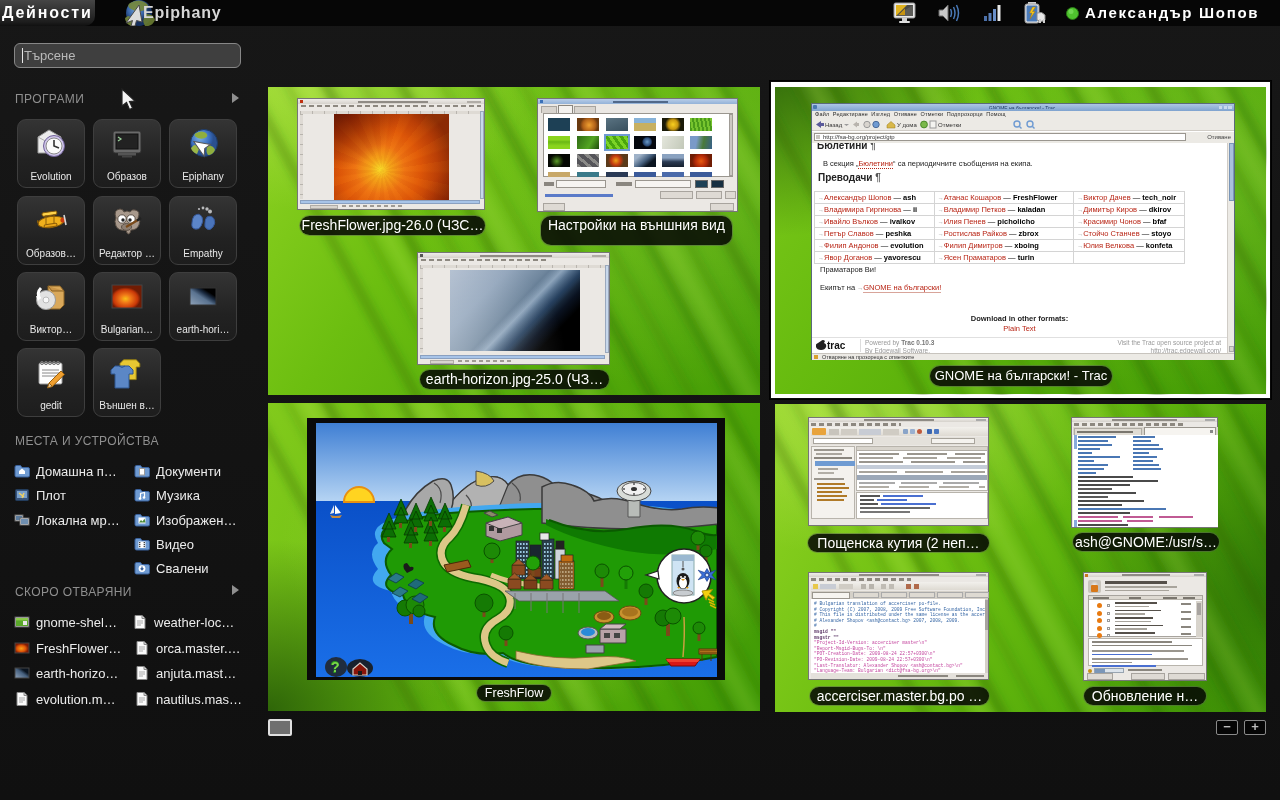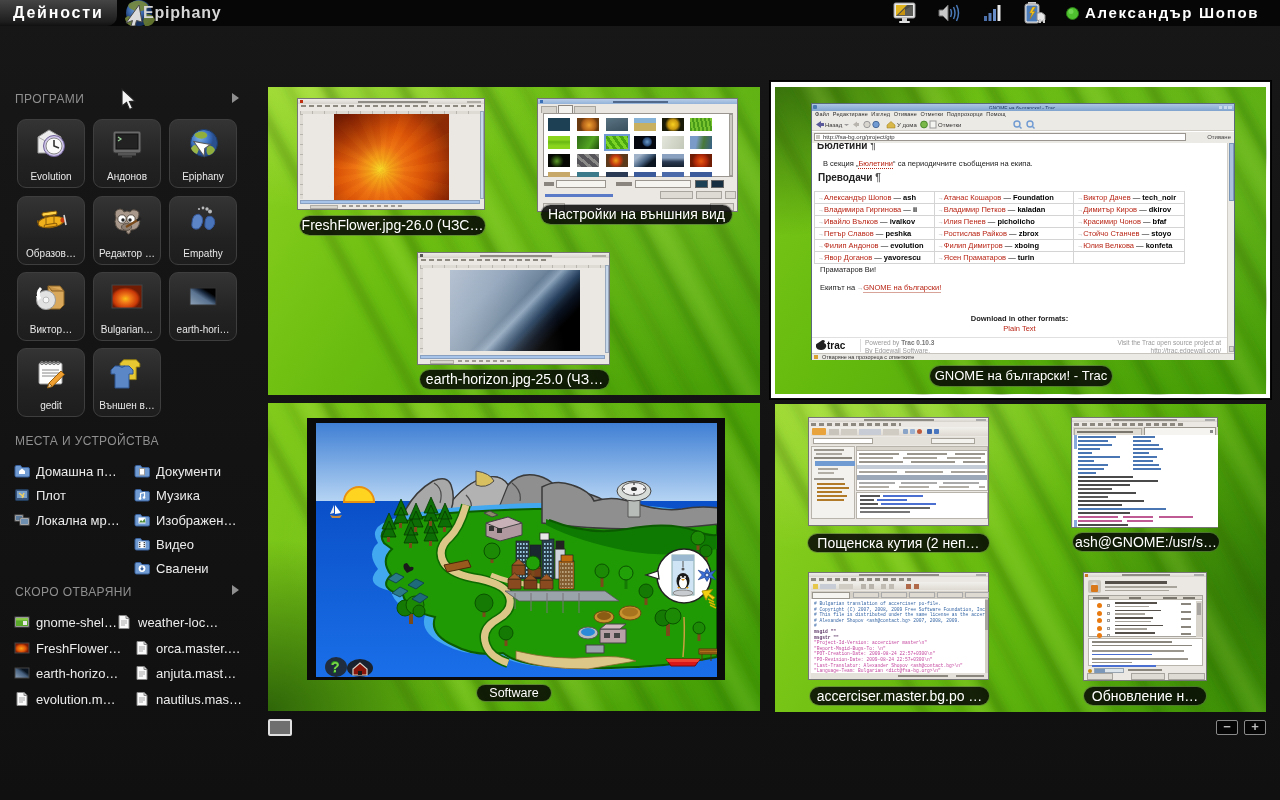--- a/index.html
+++ b/index.html
@@ -1,19 +1,19 @@
 <!DOCTYPE html>
 <html><head><meta charset="utf-8"><style>
 *{margin:0;padding:0;box-sizing:border-box}
 html,body{width:1280px;height:800px;background:#151515;font-family:"Liberation Sans",sans-serif;overflow:hidden}
 .a{position:absolute}
 #stage{position:relative;width:1280px;height:800px;background:linear-gradient(#171717,#101010)}
 
 #topbar{left:0;top:0;width:1280px;height:26px;background:#060606}
-#actbtn{left:0;top:0;height:26px;padding:0 13px;letter-spacing:1.8px;background:linear-gradient(#454545,#1d1d1d 85%,#101010);border-bottom-right-radius:10px;color:#fff;font-weight:bold;font-size:16px;line-height:25px}
+#actbtn{left:0;top:0;height:26px;padding:0 2px;letter-spacing:1.8px;background:linear-gradient(#454545,#1d1d1d 85%,#101010);border-bottom-right-radius:10px;color:#fff;font-weight:bold;font-size:16px;line-height:25px}
 #appname{left:143px;top:0;height:26px;color:#d6d6d6;font-weight:bold;font-size:16px;letter-spacing:.8px;line-height:26px;z-index:5}
 #clock{left:540px;top:0;width:200px;text-align:center;color:#fff;font-weight:bold;font-size:14px;letter-spacing:1.2px;line-height:25px}
 #uname{left:1085px;top:0;color:#fff;font-weight:bold;font-size:15px;letter-spacing:1.7px;line-height:25px}
 
 #search{left:14px;top:43px;width:227px;height:25px;background:#3f3f3f;border:1px solid #878787;border-radius:6px;color:#b8b8b8;font-size:13px;line-height:23px;padding-left:7px}
 .shead{color:#8f8f8f;font-size:12px;letter-spacing:.4px}
 .tri{width:0;height:0;border-left:7px solid #8f8f8f;border-top:5px solid transparent;border-bottom:5px solid transparent}
 .tile{width:68px;height:69px;background:linear-gradient(#343434,#222 60%,#1d1d1d);border:1px solid #3e3e3e;border-radius:9px;text-align:center}
 .tile .lb{position:absolute;left:0;right:0;bottom:5px;color:#e8e8e8;font-size:10px;white-space:nowrap;overflow:hidden}
 .tile svg{position:absolute;left:50%;top:7px;transform:translateX(-50%)}
@@ -150,20 +150,21 @@
       <circle cx="21" cy="13" r="13" fill="url(#epi)"></circle>
       <path d="M12 3 q9 -5 16 0 q5 4 -1 7 q-8 3 -14 -1 q-5 -3 -1 -6Z" fill="#77883a" opacity=".9"></path>
       <path d="M28 14 q8 0 9 6 q-3 7 -10 6 q-4 -6 1 -12Z" fill="#6a7d32" opacity=".9"></path>
       <path d="M10 16 q5 1 6 5 l-3 5 q-6 -3 -6 -8Z" fill="#77883a" opacity=".9"></path>
       <path d="M21 5 L8 23 L14.5 20.5 L13 26 L17 26 L18.5 20.5 L24 22 Z" fill="#dcdcdc" stroke="#4a4a4a" stroke-width="1"></path>
     </svg>
   <svg class="a" style="left:120px;top:88px" width="19" height="24" viewBox="0 0 19 24">
       <path d="M2 1 L2 18 L6.5 14.5 L9.5 21.5 L12.5 20 L9.5 13.5 L15 13 Z" fill="#f4f4f4" stroke="#222" stroke-width="1.2"></path>
     </svg>
 
+  <div id="search" class="a"><span style="border-left:1px solid #e8e8e8;padding-left:1px">Т</span>ърсене</div>
   <div class="a shead" style="left:15px;top:92px">ПРОГРАМИ</div>
   <div class="a tri" style="left:232px;top:93px"></div>
   <div id="appgrid" class="a" style="left:0;top:0">
     <div class="tile a" style="left:17px;top:119px">
         <svg width="34" height="34" viewBox="0 0 34 34">
           <path d="M4 10 L15 3 L27 10 L27 26 L4 26 Z" fill="#ececec" stroke="#9a9a9a"></path>
           <path d="M4 10 L15 16 L27 10" fill="none" stroke="#b0b0b0"></path>
           <circle cx="20" cy="19" r="10.5" fill="#cfc6e8" stroke="#6f5f9a"></circle>
           <circle cx="20" cy="19" r="8" fill="#fafafa" stroke="#8a8a8a"></circle>
           <path d="M20 13 V19 L25 21" stroke="#333" stroke-width="1.6" fill="none"></path>
@@ -171,21 +172,21 @@
         <div class="lb">Evolution</div>
       </div>
     <div class="tile a" style="left:93px;top:119px">
         <svg width="34" height="34" viewBox="0 0 34 34">
           <rect x="3" y="4" width="28" height="22" rx="2" fill="#6a6a6a" stroke="#2e2e2e"></rect>
           <rect x="6" y="7" width="22" height="15" fill="#222" stroke="#111"></rect>
           <path d="M8 10 l3 2 -3 2" stroke="#9ad29a" fill="none" stroke-width="1.2"></path>
           <rect x="8" y="26" width="18" height="2.5" fill="#555"></rect>
           <rect x="12" y="28.5" width="10" height="2" fill="#444"></rect>
         </svg>
-        <div class="lb">Андонов</div>
+        <div class="lb">Образов</div>
       </div>
     <div class="tile a" style="left:169px;top:119px">
         <svg width="34" height="34" viewBox="0 0 34 34">
           <defs>
             <radialGradient id="gl1" cx="35%" cy="30%">
               <stop offset="0" stop-color="#7fb2e8"></stop>
               <stop offset=".7" stop-color="#3a6fc0"></stop>
               <stop offset="1" stop-color="#2a5090"></stop>
             </radialGradient>
           </defs>
@@ -389,21 +390,21 @@
         </svg>earth-horizo…</div>
     <div class="itm a" style="left:14px;top:689px;width:112px"><svg width="16" height="16" viewBox="0 0 16 16">
           <path d="M3 1.5 h7 l3 3 v10 h-10Z" fill="#fafafa" stroke="#8a8a8a"></path>
           <path d="M10 1.5 v3 h3" fill="#d8d8d8" stroke="#8a8a8a"></path>
           <g stroke="#aaa">
             <line x1="5" y1="7" x2="11" y2="7"></line>
             <line x1="5" y1="9" x2="11" y2="9"></line>
             <line x1="5" y1="11" x2="9" y2="11"></line>
           </g>
         </svg>evolution.m…</div>
-    <div class="itm a" style="left:116px;top:612px;width:107px"><svg width="16" height="16" viewBox="0 0 16 16">
+    <div class="itm a" style="left:132px;top:612px;width:107px"><svg width="16" height="16" viewBox="0 0 16 16">
           <path d="M3 1.5 h7 l3 3 v10 h-10Z" fill="#fafafa" stroke="#8a8a8a"></path>
           <path d="M10 1.5 v3 h3" fill="#d8d8d8" stroke="#8a8a8a"></path>
           <g stroke="#aaa">
             <line x1="5" y1="7" x2="11" y2="7"></line>
             <line x1="5" y1="9" x2="11" y2="9"></line>
             <line x1="5" y1="11" x2="9" y2="11"></line>
           </g>
         </svg>weather-loc…</div>
     <div class="itm a" style="left:134px;top:638px;width:107px"><svg width="16" height="16" viewBox="0 0 16 16">
           <path d="M3 1.5 h7 l3 3 v10 h-10Z" fill="#fafafa" stroke="#8a8a8a"></path>
@@ -497,21 +498,21 @@
     <div class="a" style="left:97px;top:81px;width:56px;height:8px;background:#f6f4f1;border:1px solid #9a968f"></div>
     <div class="a" style="left:157px;top:81px;width:13px;height:8px;background:#1d4055;border:1px solid #666"></div>
     <div class="a" style="left:173px;top:81px;width:13px;height:8px;background:#162e40;border:1px solid #666"></div>
     <div class="a" style="left:7px;top:95px;width:68px;height:2.5px;background:#5a7ac8"></div>
     <div class="a" style="left:122px;top:92px;width:33px;height:8px;background:#dedad4;border:1px solid #a8a49e"></div>
     <div class="a" style="left:158px;top:92px;width:26px;height:8px;background:#dedad4;border:1px solid #a8a49e"></div>
     <div class="a" style="left:187px;top:92px;width:11px;height:8px;background:#dedad4;border:1px solid #a8a49e"></div>
     <div class="a" style="left:5px;top:104px;width:22px;height:8px;background:#dedad4;border:1px solid #a8a49e"></div>
     <div class="a" style="left:172px;top:104px;width:24px;height:8px;background:#dedad4;border:1px solid #a8a49e"></div>
   </div>
-  <div class="a pill" style="left:541px;top:205px;width:191px;height:19px;line-height:19px">Настройки на външния вид</div>
+  <div class="a pill" style="left:541px;top:216px;width:191px;height:29px;line-height:19px">Настройки на външния вид</div>
 
   <div class="a" id="gimp2" style="left:417px;top:252px;width:193px;height:113px;background:#ebe8e4;border:1px solid #767676">
     <div class="a" style="left:0;top:0;width:191px;height:5px;background:linear-gradient(#efedea,#d5d1cb)">
         <div class="a" style="left:2px;top:1px;width:3px;height:3px;background:#555"></div>
         <div class="a" style="left:62px;top:2px;width:72px;height:1.5px;background:#8f8b85"></div>
         <div class="a" style="right:3px;top:1.5px;width:14px;height:2px;background:#b0aca6"></div>
       </div>
     <div class="a" style="left:3px;top:6px;width:125px;height:4px;background:repeating-linear-gradient(90deg,#8d8880 0 5px,rgba(0,0,0,0) 5px 8px);height:2.2px"></div>
     <div class="a" style="left:2px;top:12px;width:188px;height:3px;background:repeating-linear-gradient(90deg,#b8b4ae 0 1px,#dedad4 1px 12px)"></div>
     <div class="a" style="left:2px;top:15px;width:3px;height:85px;background:repeating-linear-gradient(#b8b4ae 0 1px,#dedad4 1px 10px)"></div>
@@ -562,21 +563,21 @@
       <div class="a" style="right:3px;top:2px;font-size:6px;color:#444">Отиване</div>
     </div>
     <div class="a" id="bcontent" style="left:0;top:39px;width:415px;height:210px;background:#fff;overflow:hidden">
       <div class="a" style="left:5px;top:-3px;font-size:10px;font-weight:bold;color:#222">Бюлетини <span style="color:#555">¶</span></div>
       <div class="a" style="left:11px;top:16px;font-size:7.5px;color:#222">В секция „<span style="color:#b82414;border-bottom:1px dotted #b82414">Бюлетини</span>“ са периодичните съобщения на екипа.</div>
       <div class="a" style="left:6px;top:29px;font-size:10px;font-weight:bold;color:#222">Преводачи <span style="color:#555">¶</span></div>
       <table class="a" style="left:2px;top:48px;width:371px;border-collapse:collapse;font-size:7.5px" id="trtab">
           <tbody>
             <tr>
               <td style="width:120px;border:1px solid #d4d4d4;padding:1px 3px;height:9px;white-space:nowrap"><span style="color:#999;font-size:6px">→</span><span style="color:#b82414">Александър Шопов</span> — <b>ash</b></td>
-              <td style="width:140px;border:1px solid #d4d4d4;padding:1px 3px;height:9px;white-space:nowrap"><span style="color:#999;font-size:6px">→</span><span style="color:#b82414">Атанас Кошаров</span> — <b>Foundation</b></td>
+              <td style="width:140px;border:1px solid #d4d4d4;padding:1px 3px;height:9px;white-space:nowrap"><span style="color:#999;font-size:6px">→</span><span style="color:#b82414">Атанас Кошаров</span> — <b>FreshFlower</b></td>
               <td style="width:111px;border:1px solid #d4d4d4;padding:1px 3px;height:9px;white-space:nowrap"><span style="color:#999;font-size:6px">→</span><span style="color:#b82414">Виктор Дачев</span> — <b>tech_noir</b></td>
             </tr>
             <tr>
               <td style="width:120px;border:1px solid #d4d4d4;padding:1px 3px;height:9px;white-space:nowrap"><span style="color:#999;font-size:6px">→</span><span style="color:#b82414">Владимира Гиргинова</span> — <b>ii</b></td>
               <td style="width:140px;border:1px solid #d4d4d4;padding:1px 3px;height:9px;white-space:nowrap"><span style="color:#999;font-size:6px">→</span><span style="color:#b82414">Владимир Петков</span> — <b>kaladan</b></td>
               <td style="width:111px;border:1px solid #d4d4d4;padding:1px 3px;height:9px;white-space:nowrap"><span style="color:#999;font-size:6px">→</span><span style="color:#b82414">Димитър Киров</span> — <b>dkirov</b></td>
             </tr>
             <tr>
               <td style="width:120px;border:1px solid #d4d4d4;padding:1px 3px;height:9px;white-space:nowrap"><span style="color:#999;font-size:6px">→</span><span style="color:#b82414">Ивайло Вълков</span> — <b>ivalkov</b></td>
               <td style="width:140px;border:1px solid #d4d4d4;padding:1px 3px;height:9px;white-space:nowrap"><span style="color:#999;font-size:6px">→</span><span style="color:#b82414">Илия Пенев</span> — <b>picholicho</b></td>
@@ -869,21 +870,21 @@
             <line x1="12" y1="5" x2="12" y2="12"></line>
             <line x1="22" y1="5" x2="22" y2="12"></line>
           </g>
           <g stroke="#8a5410" stroke-width="1.2">
             <line x1="1" y1="1.5" x2="25" y2="1.5"></line>
             <line x1="1" y1="3.5" x2="25" y2="3.5"></line>
           </g>
         </g>
   </svg>
   </div>
-  <div class="a pill" style="left:477px;top:685px;width:74px;height:16px;line-height:16px;font-size:12.5px">Software</div>
+  <div class="a pill" style="left:477px;top:685px;width:74px;height:16px;line-height:16px;font-size:12.5px">FreshFlow</div>
 
   <div class="a" style="left:808px;top:417px;width:181px;height:109px;background:#ebe8e4;border:1px solid #767676">
     <div class="a" style="left:0;top:0;width:179px;height:4px;background:linear-gradient(#f0eeea,#d5d1cb)">
         <div class="a" style="left:55px;top:1px;width:70px;height:1.5px;background:#8f8b85"></div>
         <div class="a" style="right:2px;top:1px;width:10px;height:1.5px;background:#aaa"></div>
       </div>
     <div class="a" style="left:2px;top:5px;width:90px;height:2.5px;background:repeating-linear-gradient(90deg,#8d8880 0 5px,rgba(0,0,0,0) 5px 8px)"></div>
     <div class="a" style="left:2px;top:9px;width:177px;height:9px;background:linear-gradient(#f2f0ec,#dedad2)">
       <div class="a" style="left:1px;top:1px;width:14px;height:7px;background:#e8a33c;border-radius:1px"></div>
       <div class="a" style="left:18px;top:1.5px;width:10px;height:6px;background:#c8c4bc"></div>

